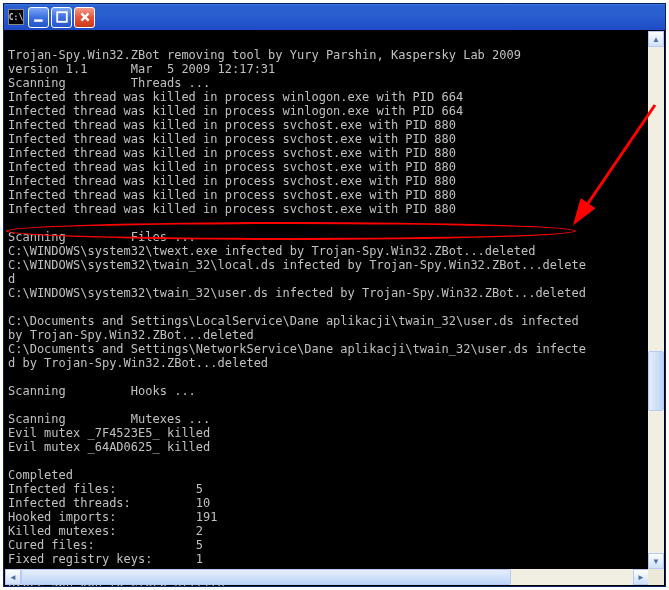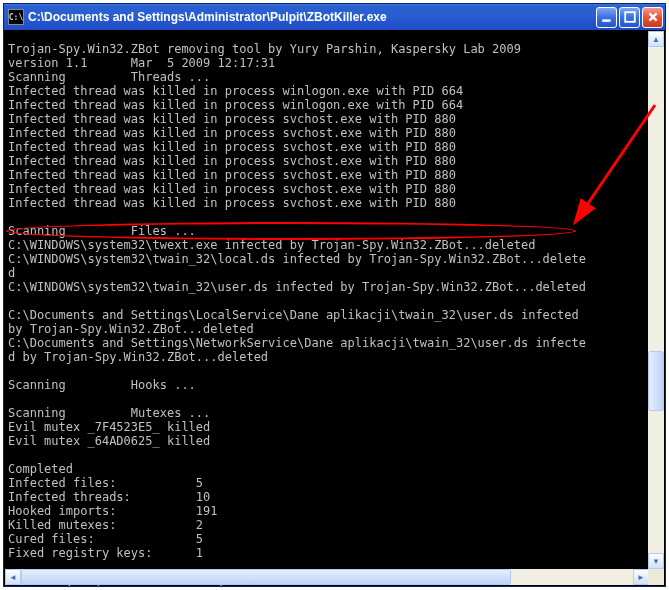--- a/index.html
+++ b/index.html
@@ -69,21 +69,21 @@
     background: linear-gradient(to bottom, #f49c8d 0%, #e6533a 50%, #c83a1c 100%);
   }
   .win-btn svg { width: 12px; height: 12px; }
   .console {
     flex: 1;
     background: #000;
     color: #c0c0c0;
     font-family: "Lucida Console", monospace;
     font-size: 12px;
     line-height: 14px;
-    padding: 12px 4px;
+    padding: 18px 4px;
     white-space: pre;
     overflow: hidden;
     position: relative;
   }
   .console-line { white-space: pre; }
   .scrollbar-v {
     position: absolute;
     right: 1px;
     top: 27px;
     bottom: 17px;
@@ -153,21 +153,20 @@
     pointer-events: none;
   }
 </style>
 </head>
 <body>
 
 <div class="window">
 
   <div class="titlebar">
     <span class="icon-app">C:\</span>
-    <span class="title-text">C:\Documents and Settings\Administrator\Pulpit\ZBotKiller.exe</span>
     <div class="win-btns">
       <div class="win-btn">
         <svg viewBox="0 0 10 10">
             <rect x="1" y="7" width="7" height="2" fill="#fff"></rect>
           </svg>
       </div>
       <div class="win-btn">
         <svg viewBox="0 0 10 10">
             <rect x="1" y="1" width="8" height="8" fill="none" stroke="#fff" stroke-width="1.5"></rect>
           </svg>

